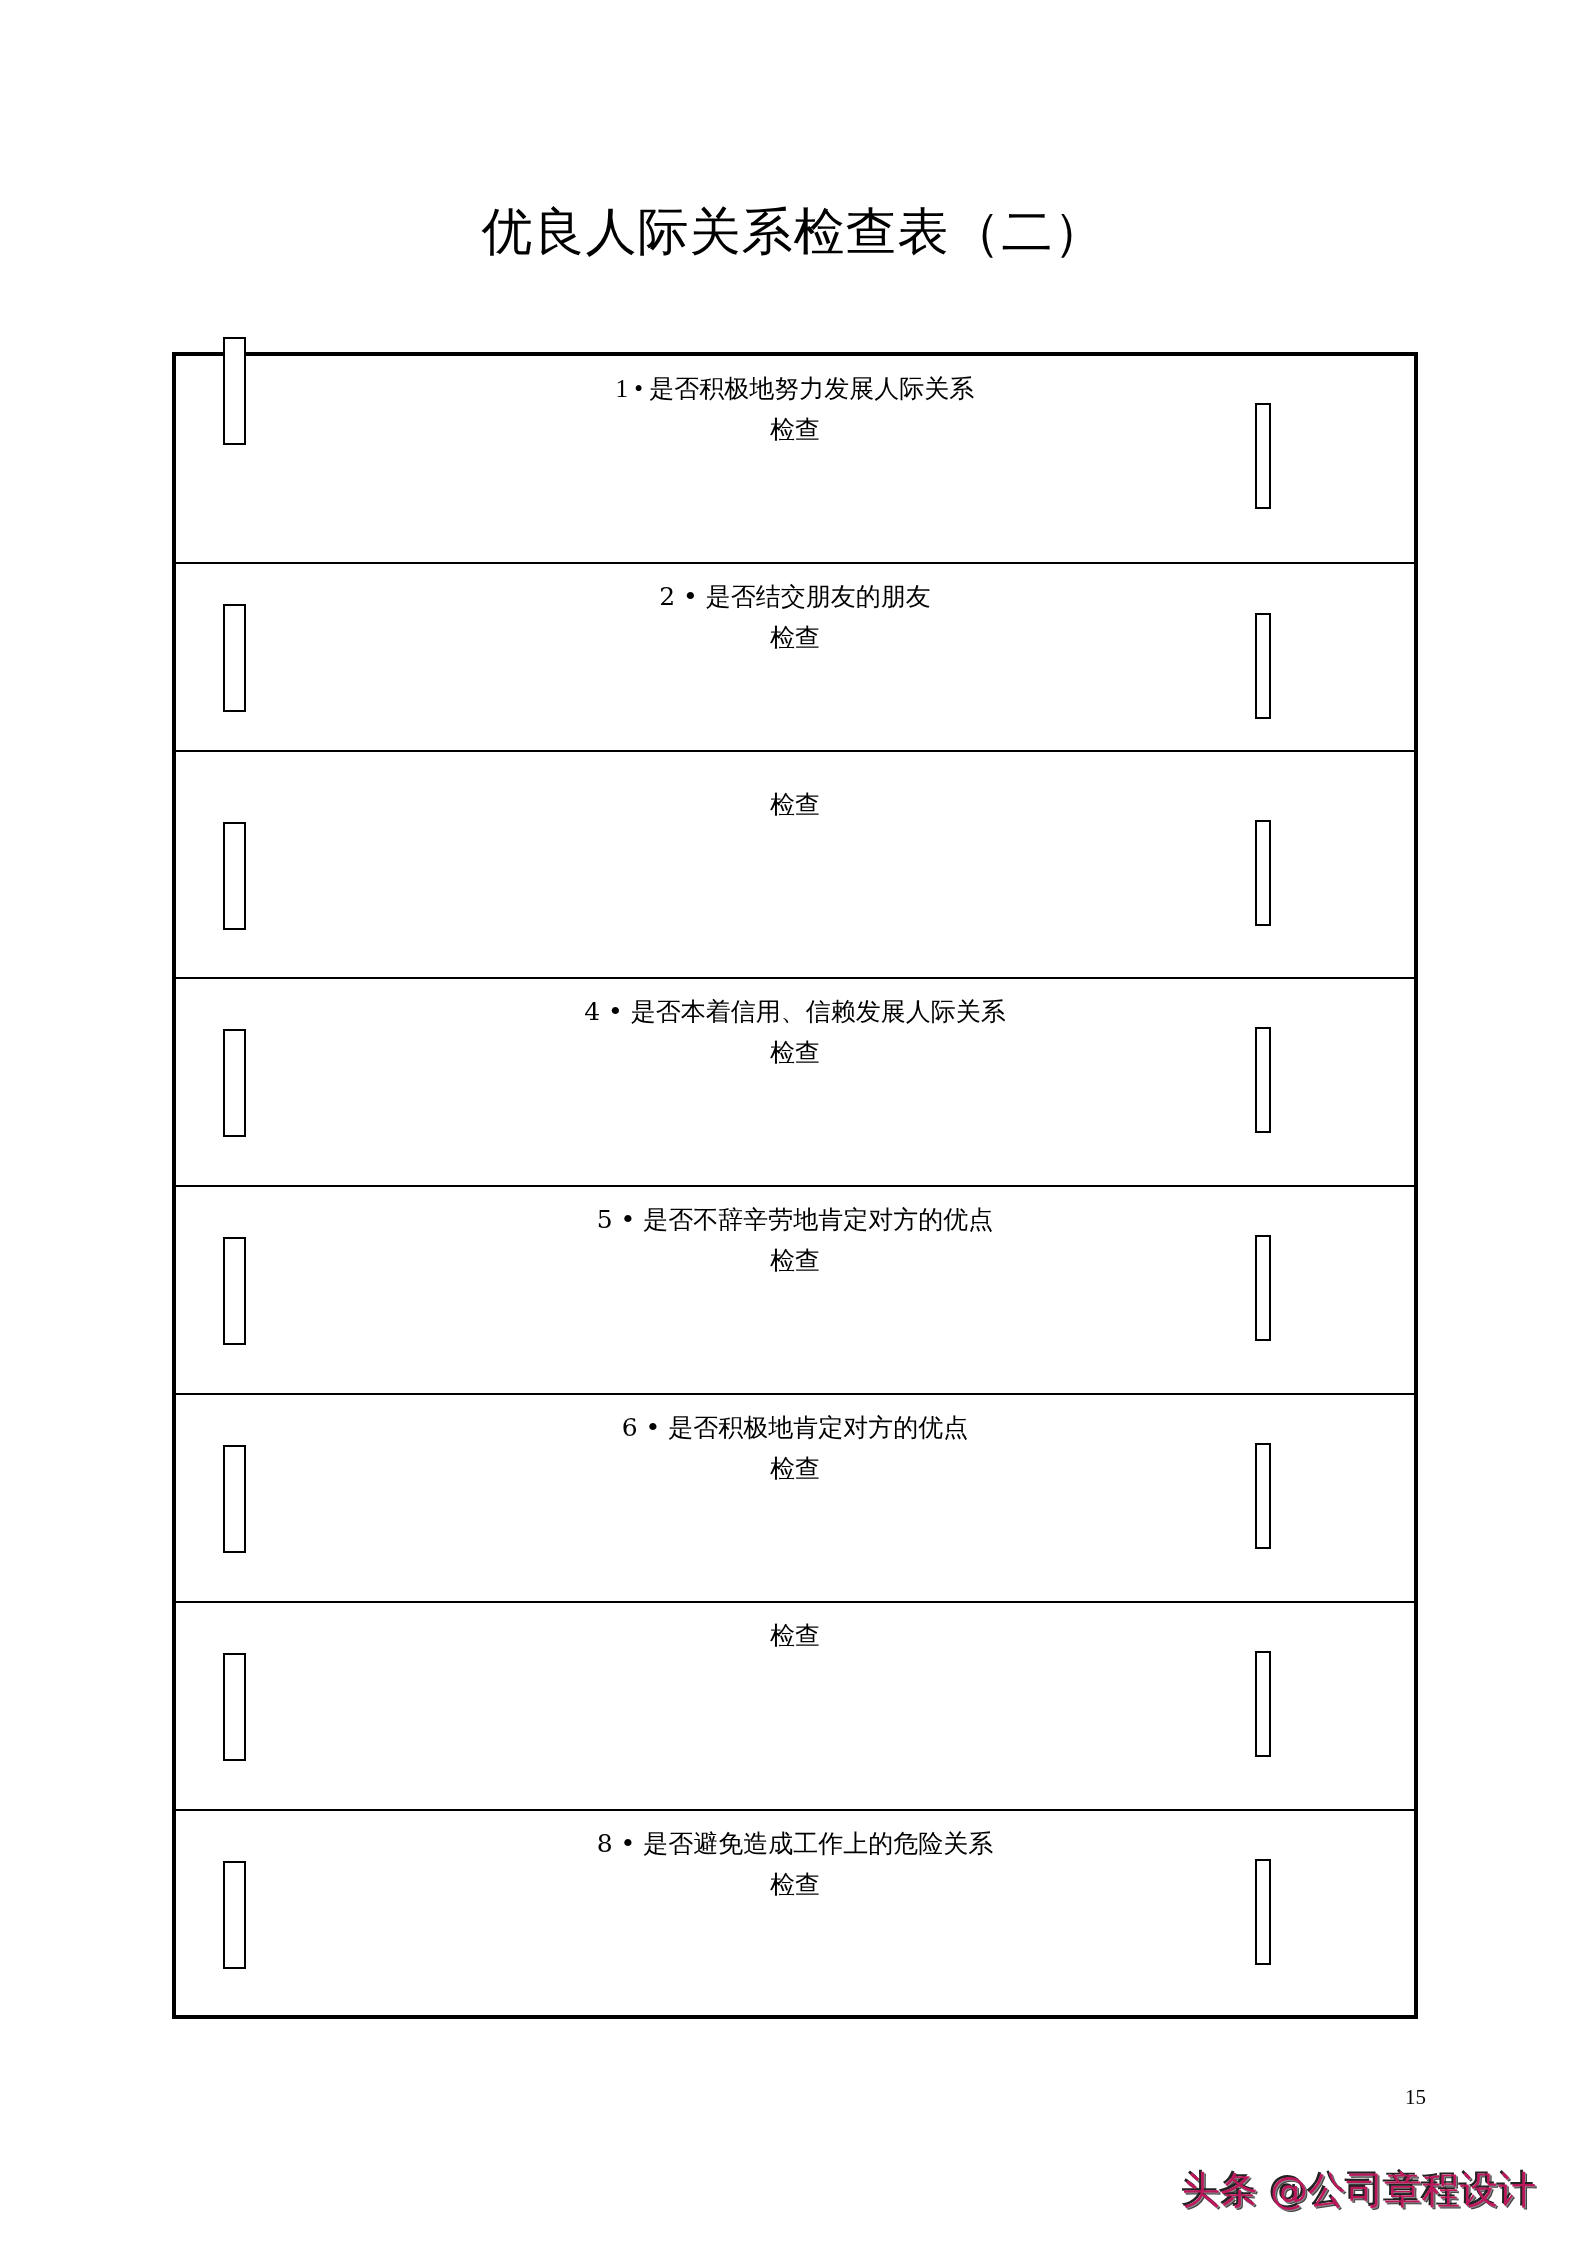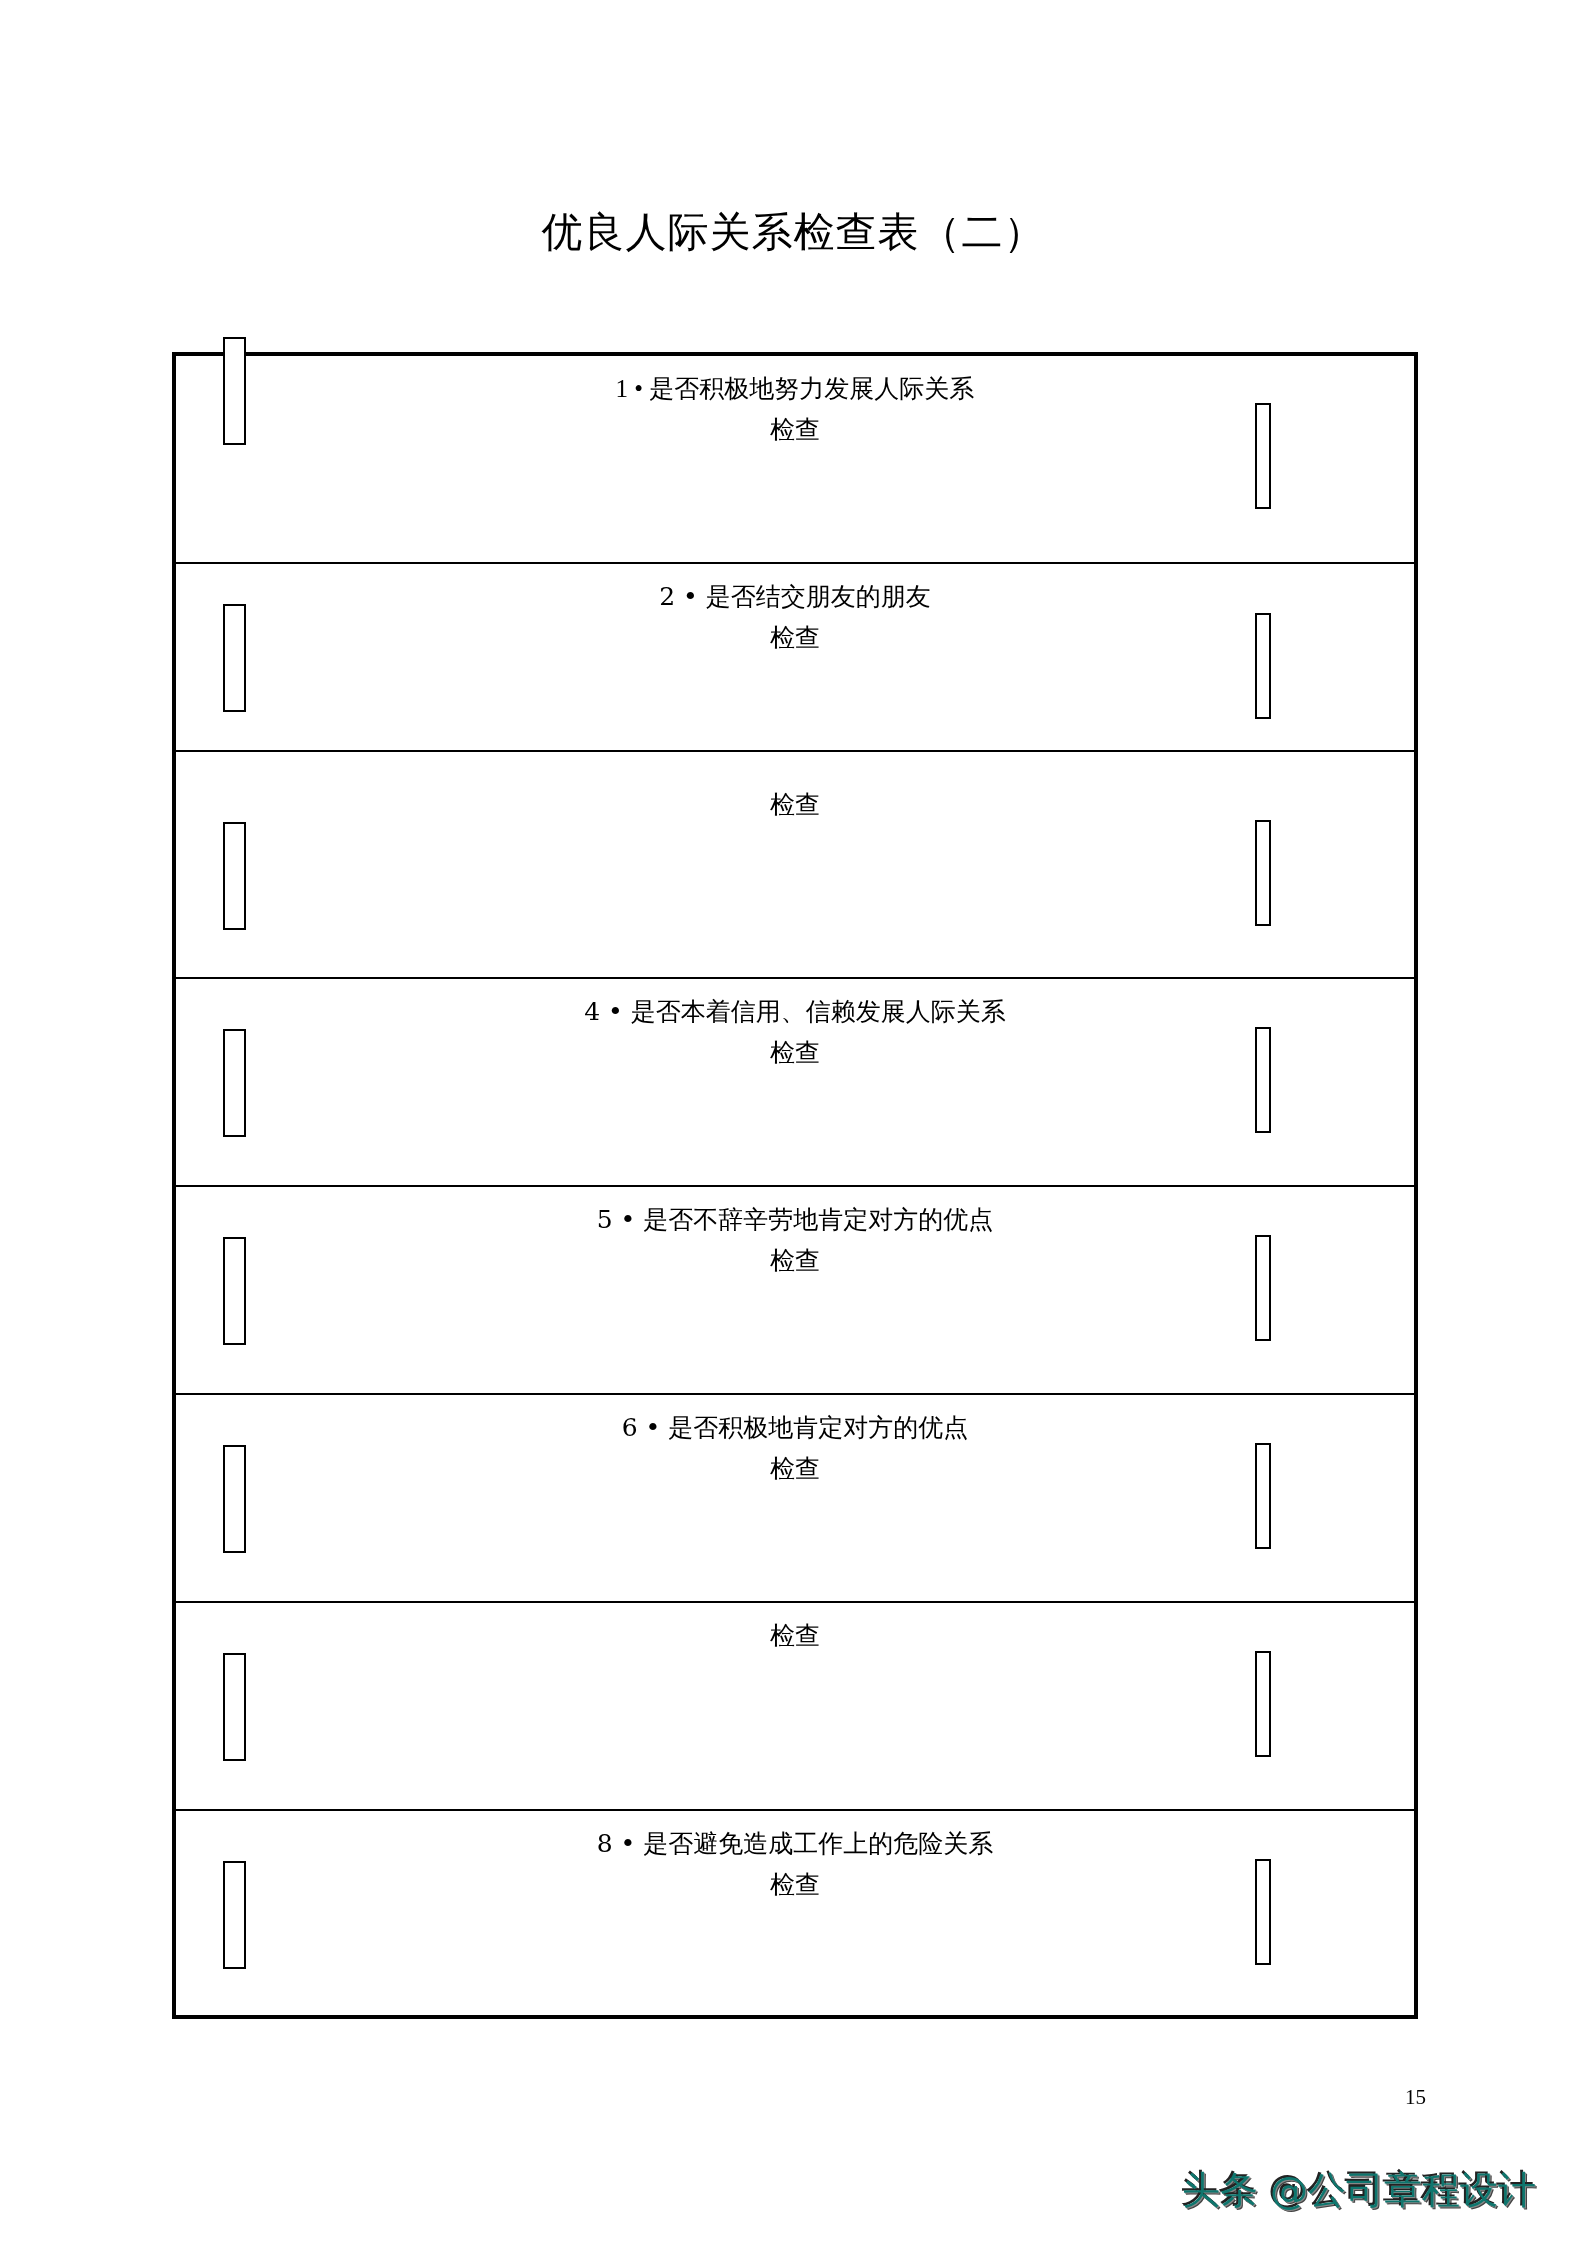--- a/index.html
+++ b/index.html
@@ -2,21 +2,21 @@
 <html><head>
 <meta charset="utf-8">
 <style>
   html, body { margin: 0; padding: 0; background: #ffffff; }
   body {
     width: 1587px; height: 2245px; position: relative; overflow: hidden;
     font-family: "DejaVu Serif", "Liberation Serif", serif; color: #000;
   }
   .title {
     position: absolute; left: 0; width: 1587px; top: 202px;
-    text-align: center; font-size: 41px; line-height: 60px; letter-spacing: 1px;
+    text-align: center; font-size: 51px; line-height: 60px; letter-spacing: 1px;
   }
   .table {
     position: absolute; left: 172px; top: 352px; width: 1246px; height: 1667px;
     border: 4px solid #000; box-sizing: border-box;
   }
   .row {
     position: absolute; left: 0; right: 0; box-sizing: border-box;
     border-bottom: 2.5px solid #000;
   }
   .row.last { border-bottom: none; padding-left: 24px; }
@@ -29,21 +29,21 @@
     position: absolute; border: 2.5px solid #000; background: #fff; box-sizing: border-box;
   }
   .box.left { left: 47px; width: 23px; height: 108px; }
   .box.right { left: 1079px; width: 16px; height: 106px; }
   .page-num {
     position: absolute; left: 1405px; top: 2084px; font-size: 21px; line-height: 26px;
     font-family: Liberation Serif, serif;
   }
   .watermark {
     position: absolute; left: 1182px; top: 2164px; font-size: 38px; line-height: 52px;
-    font-family: "DejaVu Sans", "Liberation Sans", sans-serif; color: #0f766e;
+    font-family: "DejaVu Sans", "Liberation Sans", sans-serif; color: #be185d;
     text-shadow: -2px -2px 0 #222, 1px 1px 0 #888, 2px 2px 0 #444;
     white-space: nowrap;
   }
 </style>
 </head>
 <body>
 
 <div class="title">优良人际关系检查表（二）</div>
 
 <div class="table">

